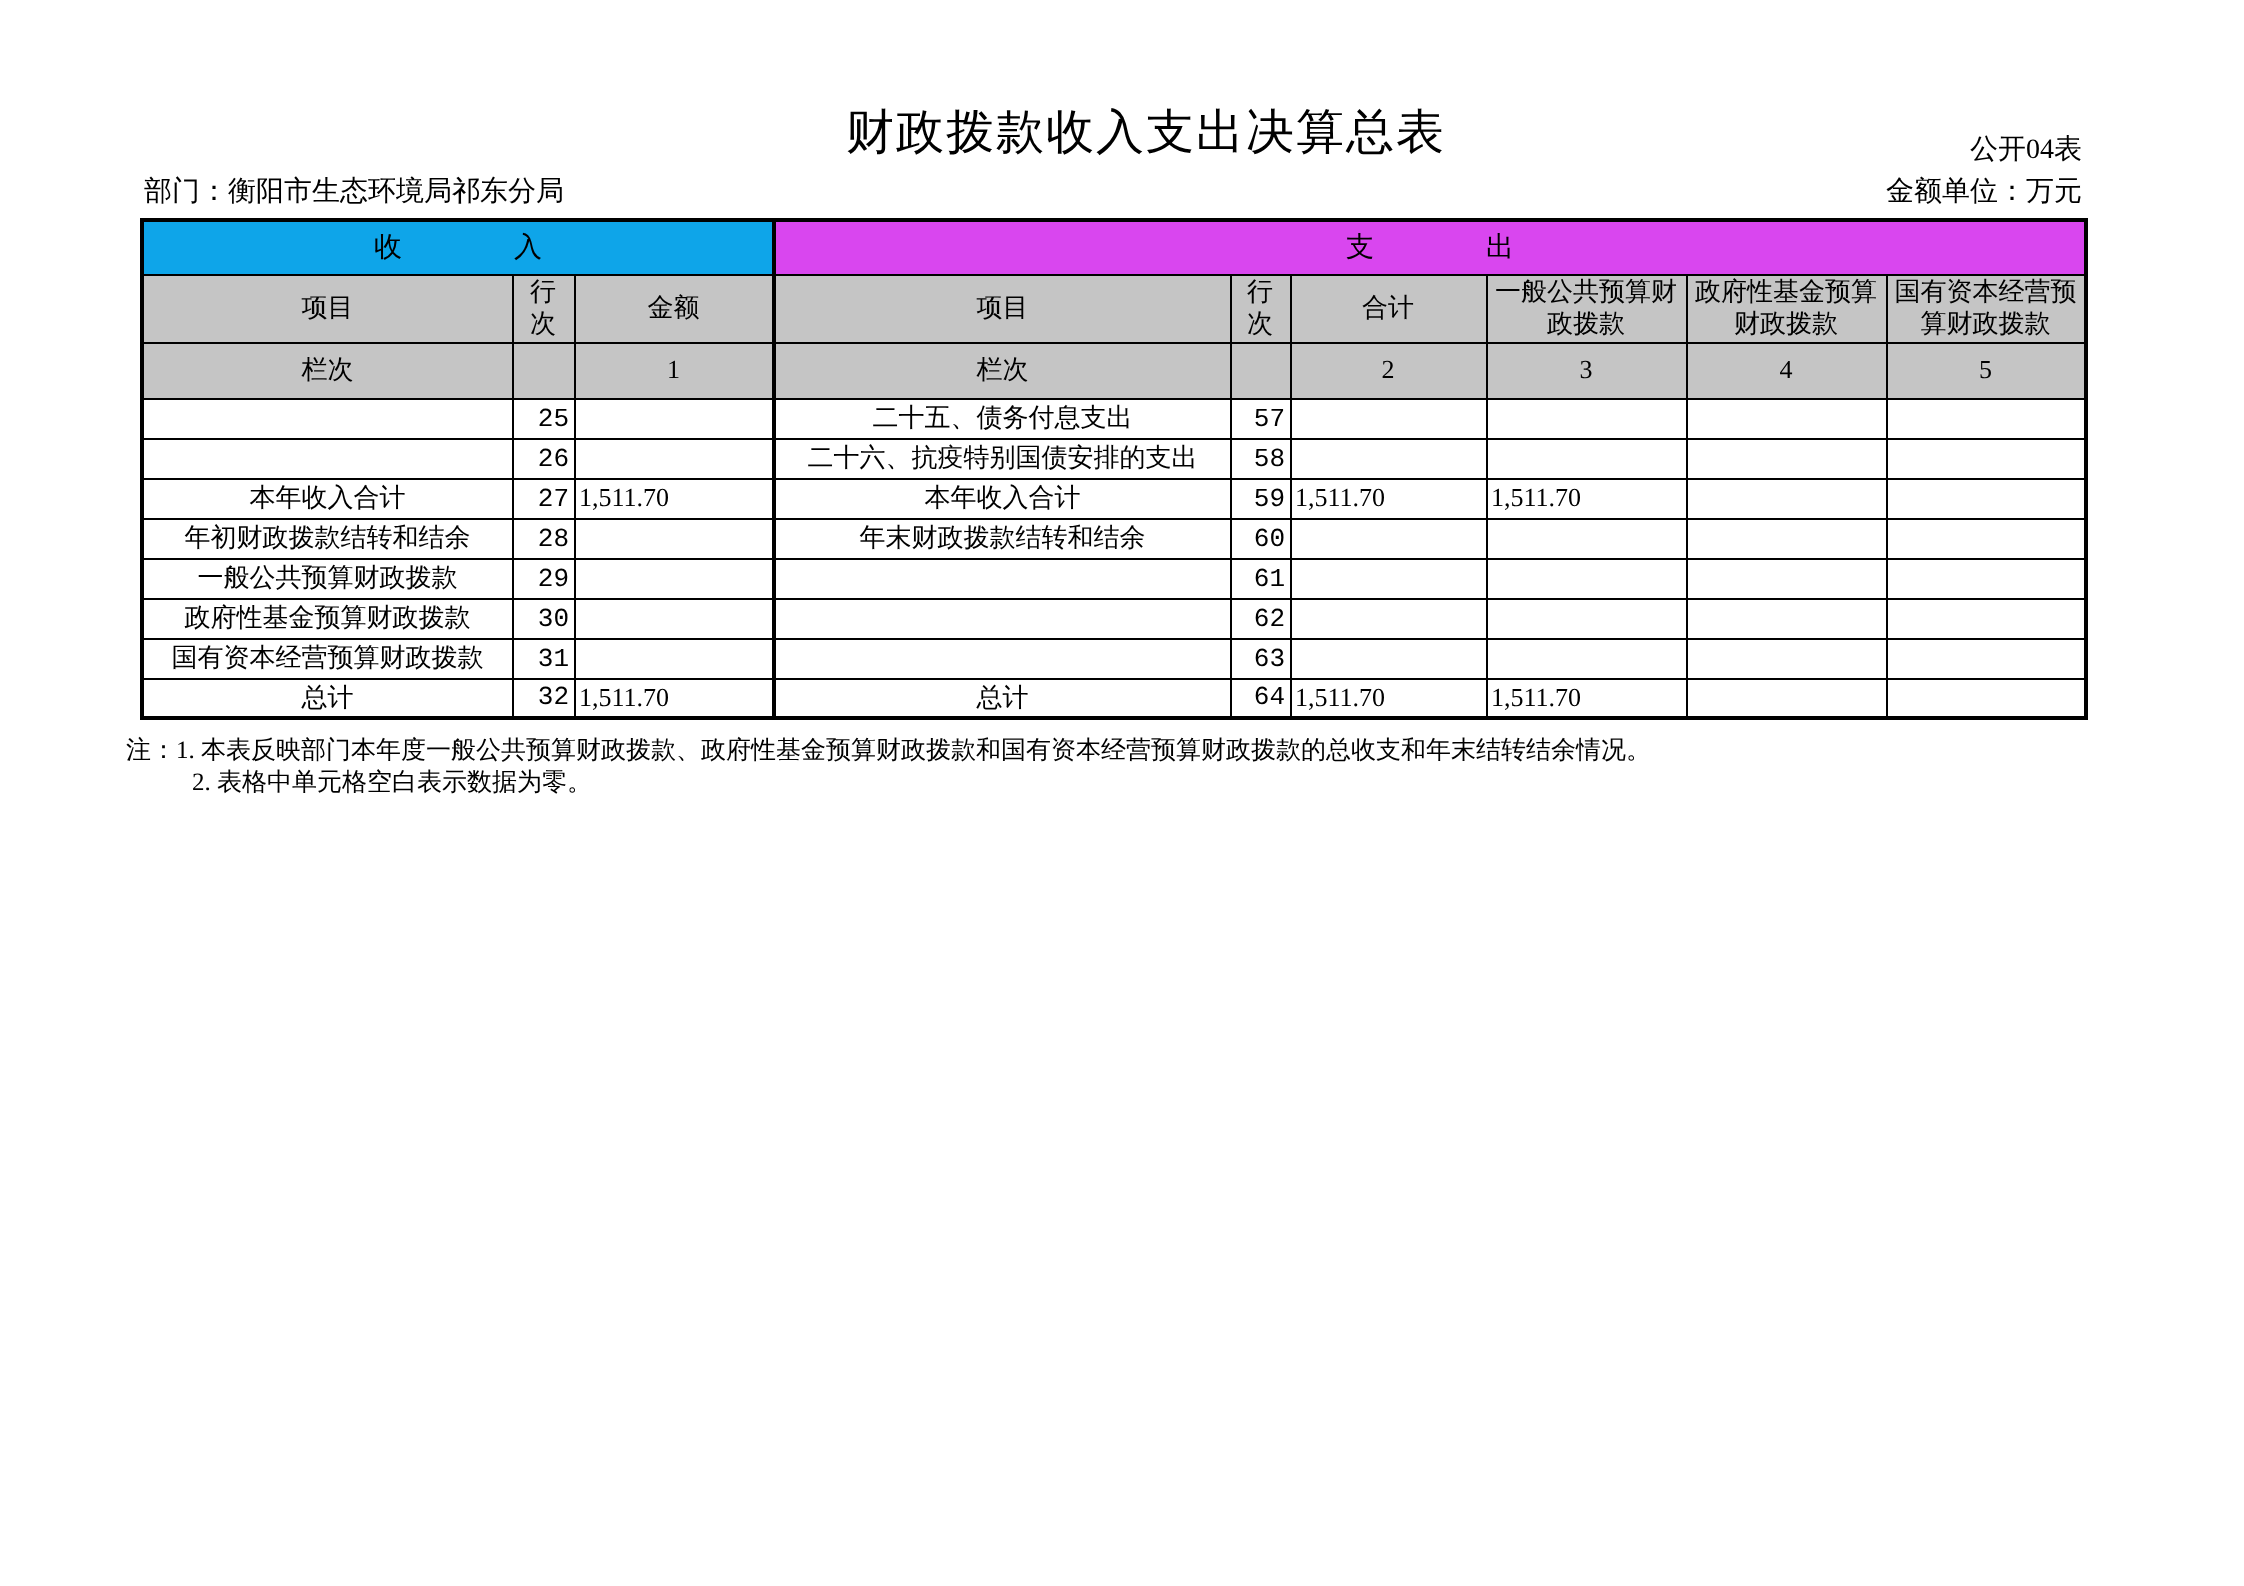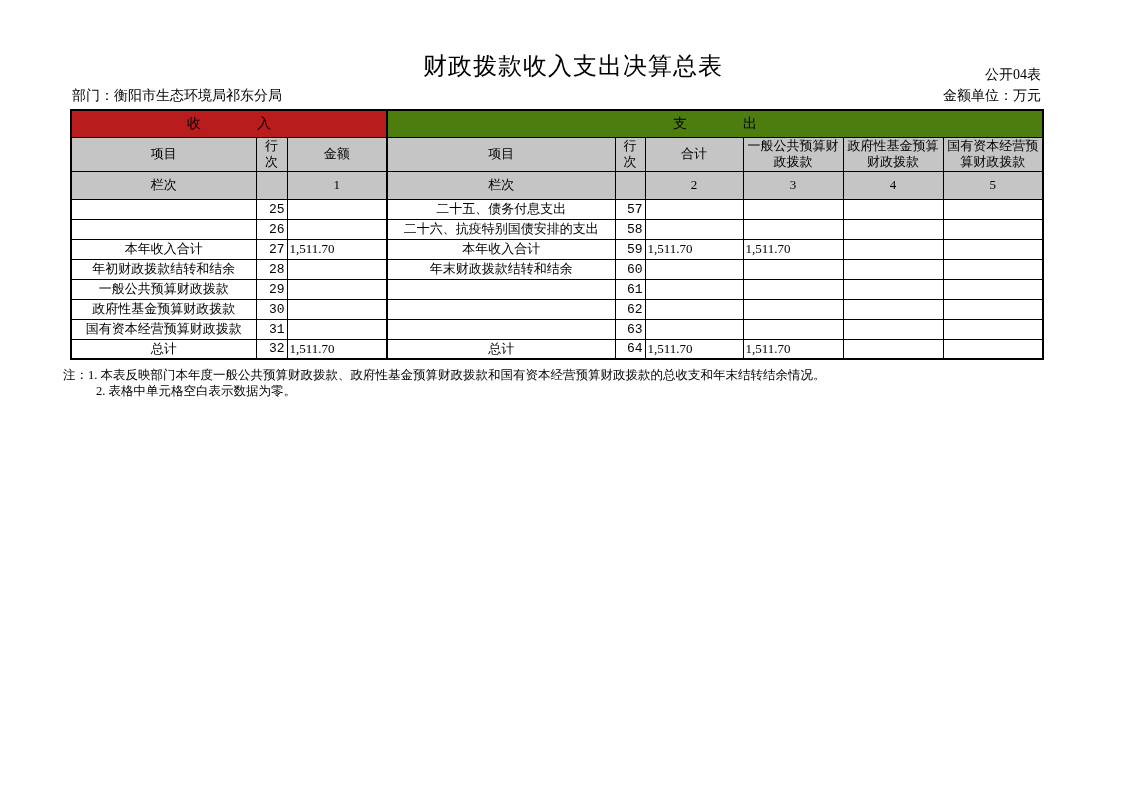--- a/index.html
+++ b/index.html
@@ -86,22 +86,22 @@
         <col style="width:100px">
       <col style="width:228px">
         <col style="width:30px">
         <col style="width:98px">
       <col style="width:100px">
         <col style="width:100px">
         <col style="width:100px">
     </colgroup>
     <thead>
       <tr class="h-section">
-        <th colspan="3" style="background: #b91c1c; margin-left: 32px;">收　　　　入</th>
-        <th colspan="6" style="background: #4d7c0f;">支　　　　出</th>
+        <th colspan="3" style="background: #0ea5e9; margin-left: 32px;">收　　　　入</th>
+        <th colspan="6" style="background: #d946ef;">支　　　　出</th>
       </tr>
       <tr class="h-cols">
         <th style="background: rgb(197, 197, 197);">项目</th>
         <th style="background: rgb(197, 197, 197);">行次</th>
         <th style="background: rgb(197, 197, 197); margin-top: 48px;">金额</th>
         <th style="background: rgb(197, 197, 197);">项目</th>
         <th style="background: rgb(197, 197, 197);">行次</th>
         <th style="background: rgb(197, 197, 197);">合计</th>
         <th style="background: rgb(197, 197, 197);">一般公共预算财政拨款</th>
         <th style="background: rgb(197, 197, 197);">政府性基金预算财政拨款</th>

